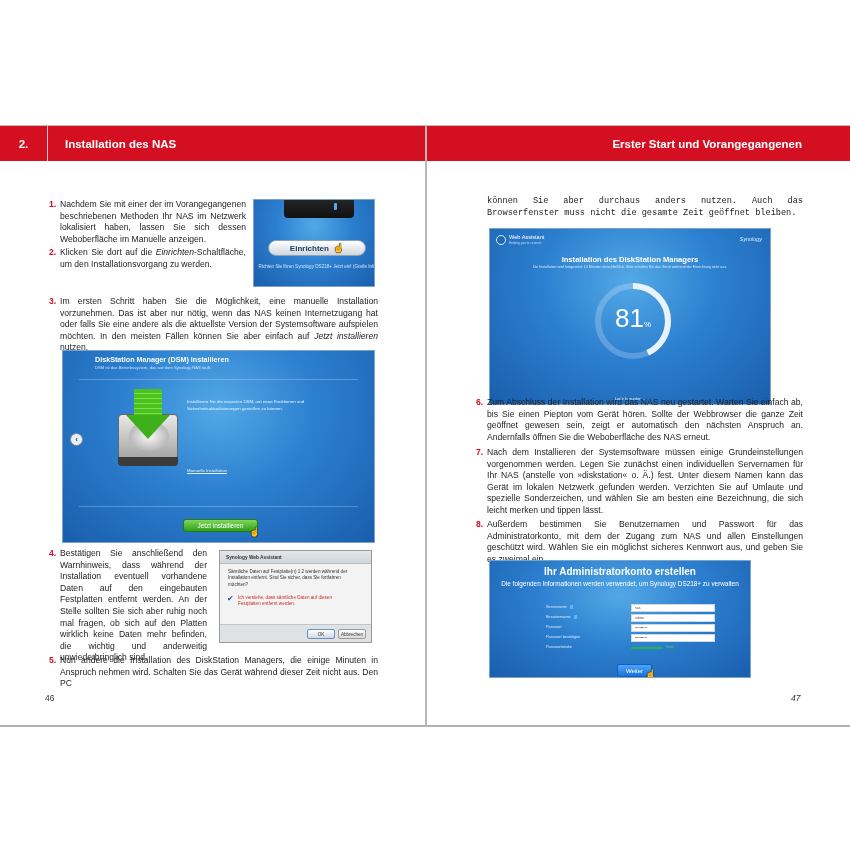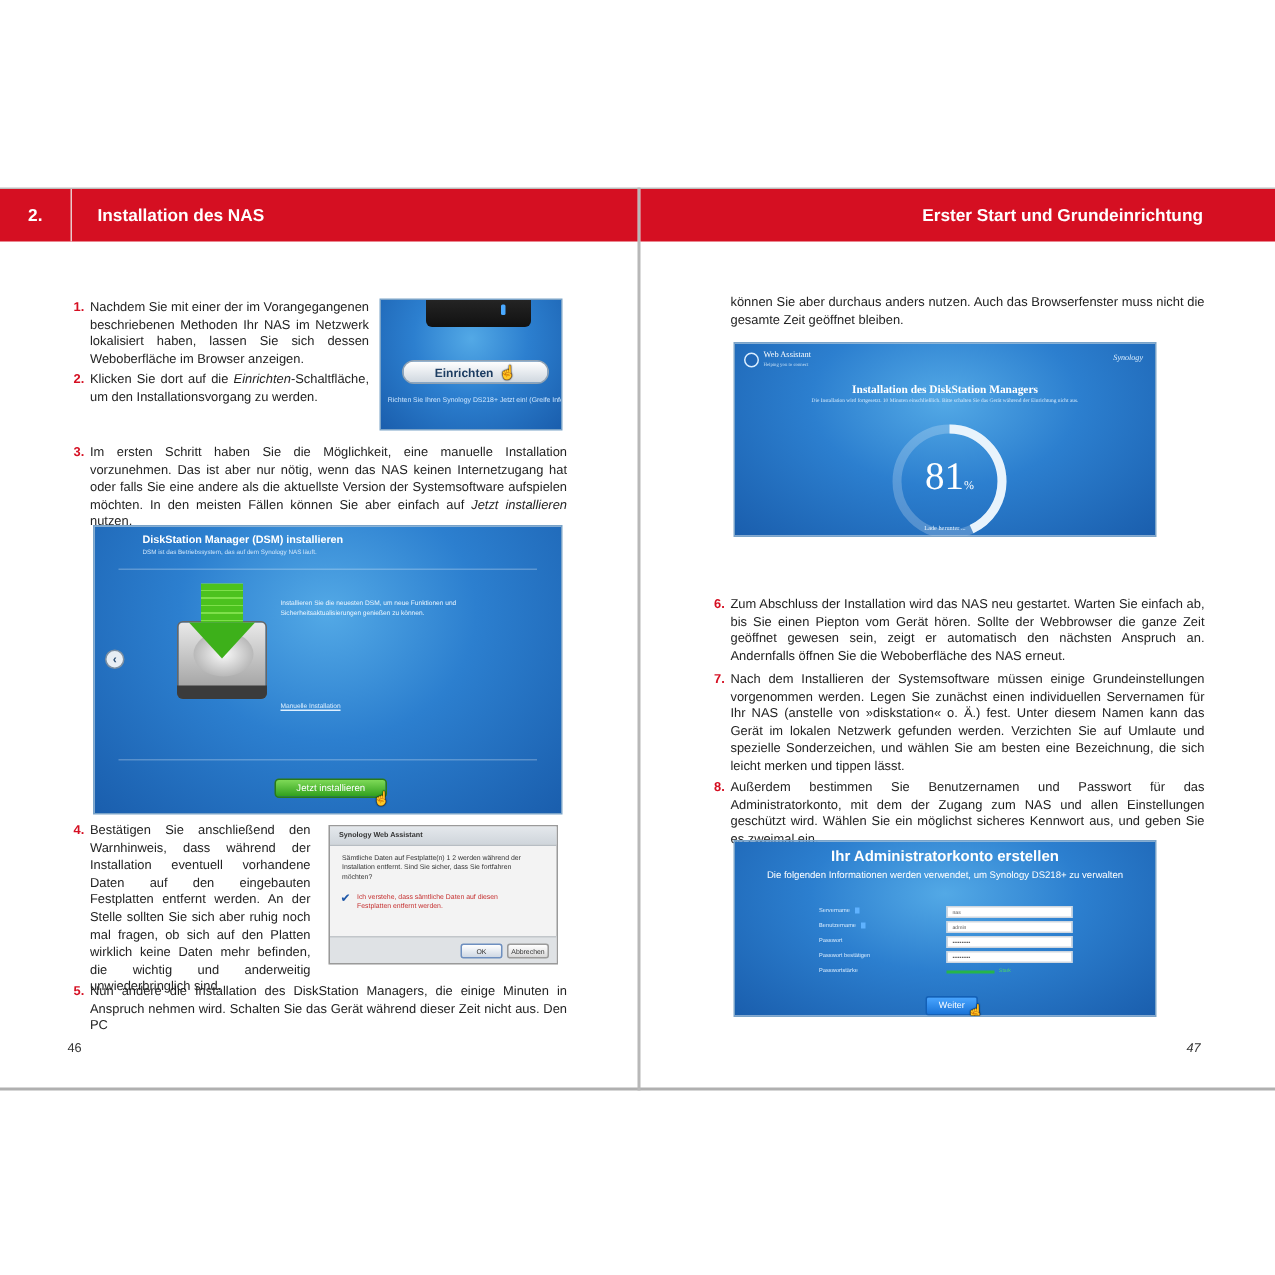--- a/index.html
+++ b/index.html
@@ -83,28 +83,28 @@
 <body>
 
 <div class="spread"></div>
 <div class="gutter"></div>
 
 <div class="header-bar header-left">
   <div class="chap-num">2.</div>
   <div class="chap-title">Installation des NAS</div>
 </div>
 <div class="header-bar header-right">
-  <div>Erster Start und Grundeinrichtung</div>
+  <div>Erster Start und Vorangegangenen</div>
 </div>
 
 <div class="page page-left">
 
   <div class="para" style="left:60px; top:38px; width:186px;">
     <span class="num">1.</span>
-    <span>Nachdem Sie mit einer der im Vorangegangenen beschriebenen Methoden Ihr NAS im Netzwerk lokalisiert haben, lassen Sie sich dessen Weboberfläche im Browser anzeigen.</span>
+    <span>Nachdem Sie mit einer der im Vorangegangenen beschriebenen Methoden Ihr NAS im Netzwerk lokalisiert haben, lassen Sie sich dessen Weboberfläche im Manuelle anzeigen.</span>
   </div>
   <div class="para" style="left:60px; top:86px; width:186px;">
     <span class="num">2.</span>
     <span>Klicken Sie dort auf die </span><em>Einrichten</em><span>-Schaltfläche, um den Installationsvorgang zu werden.</span>
   </div>
 
   <div class="shot blue-bg" style="left:253px; top:38px; width:122px; height:88px;">
     <div class="nas-box">
 
       <div class="nas-led2"></div>
@@ -163,23 +163,23 @@
 
   <div class="para" style="left:60px; top:494px; width:318px;">
     <span class="num">5.</span>
     <span>Nun andere die Installation des DiskStation Managers, die einige Minuten in Anspruch nehmen wird. Schalten Sie das Gerät während dieser Zeit nicht aus. Den PC</span>
   </div>
 
   <div class="page-num" style="left:45px; top:532px;">46</div>
 </div>
 
 <div class="page page-right">
-  <div class="para" style="left:60px; top:35px; width:316px;">können Sie aber durchaus anders nutzen. Auch das Browserfenster muss nicht die gesamte Zeit geöffnet bleiben.</div>
-
-  <div class="shot blue-bg" style="left:62px; top:67px; width:282px; height:130px;font-family:Liberation Serif, serif;">
+  <div class="para" style="left:60px; top:35px; width:316px;font-family:Liberation Mono, monospace;">können Sie aber durchaus anders nutzen. Auch das Browserfenster muss nicht die gesamte Zeit geöffnet bleiben.</div>
+
+  <div class="shot blue-bg" style="left:62px; top:67px; width:282px; height:177px;">
     <div class="wa-logo"></div>
     <div class="wa-name">Web Assistant</div>
     <div class="wa-sub">Helping you to connect</div>
     <div class="syno">Synology</div>
     <div class="inst-title">Installation des DiskStation Managers</div>
     <div class="inst-sub">Die Installation wird fortgesetzt. 10 Minuten einschließlich. Bitte schalten Sie das Gerät während der Einrichtung nicht aus.</div>
     <svg class="ring" viewBox="0 0 80 80">
       <circle cx="40" cy="40" r="35" fill="none" stroke="rgba(255,255,255,0.22)" stroke-width="6"></circle>
       <circle cx="40" cy="40" r="35" fill="none" stroke="#e8f3fc" stroke-width="6" stroke-dasharray="94.6 125.3" transform="rotate(-90 40 40)"></circle>
     </svg>
@@ -193,21 +193,21 @@
   </div>
   <div class="para" style="left:60px; top:286px; width:316px;">
     <span class="num">7.</span>
     <span>Nach dem Installieren der Systemsoftware müssen einige Grundeinstellungen vorgenommen werden. Legen Sie zunächst einen individuellen Servernamen für Ihr NAS (anstelle von »diskstation« o. Ä.) fest. Unter diesem Namen kann das Gerät im lokalen Netzwerk gefunden werden. Verzichten Sie auf Umlaute und spezielle Sonderzeichen, und wählen Sie am besten eine Bezeichnung, die sich leicht merken und tippen lässt.</span>
   </div>
   <div class="para" style="left:60px; top:358px; width:316px;">
     <span class="num">8.</span>
     <span>Außerdem bestimmen Sie Benutzernamen und Passwort für das Administratorkonto, mit dem der Zugang zum NAS und allen Einstellungen geschützt wird. Wählen Sie ein möglichst sicheres Kennwort aus, und geben Sie es zweimal ein.</span>
   </div>
 
-  <div class="shot blue-bg" style="left:62px; top:399px; width:282px; height:118px;">
+  <div class="shot blue-bg" style="left:62px; top:399px; width:262px; height:118px;">
     <div class="admin-title">Ihr Administratorkonto erstellen</div>
     <div class="admin-sub">Die folgenden Informationen werden verwendet, um Synology DS218+ zu verwalten</div>
 
     <div class="form-row" style="top:43px;">
       <span class="form-label"><span>Servername</span><span class="info-dot"></span></span>
       <div class="form-input">nas</div>
     </div>
     <div class="form-row" style="top:53px;">
       <span class="form-label"><span>Benutzername</span><span class="info-dot"></span></span>
       <div class="form-input">admin</div>

